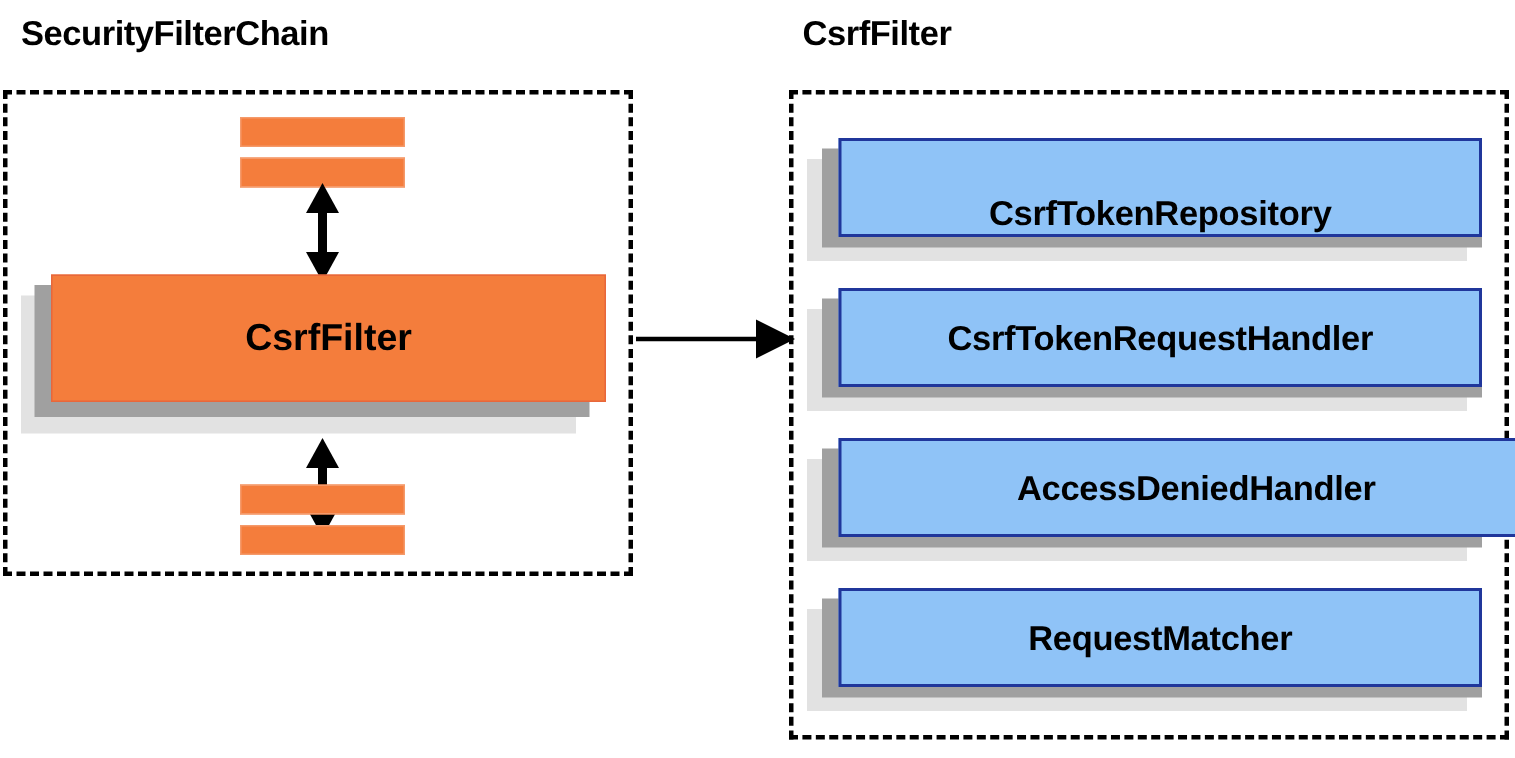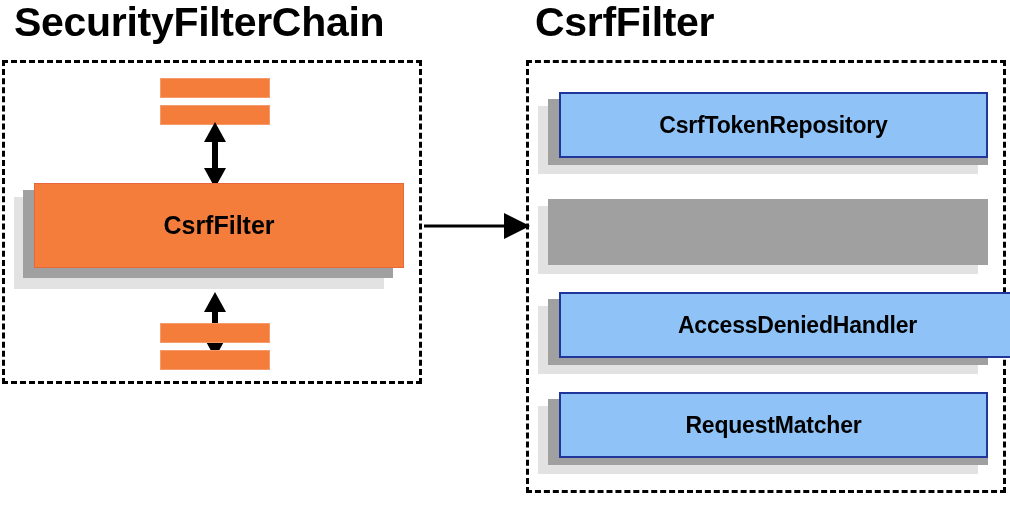--- a/index.html
+++ b/index.html
@@ -16,21 +16,21 @@
     height: 505px;
     background: #ffffff;
     overflow: hidden;
   }
 
   
   .panel-title {
     position: absolute;
     font-family: "Liberation Sans", sans-serif;
     font-weight: bold;
-    font-size: 41px;
+    font-size: 23px;
     line-height: 31px;
     color: #000000;
     white-space: nowrap;
     letter-spacing: -0.3px;
   }
   #title-left  { left: 14px; top: 7px; }
   #title-right { left: 535px; top: 7px; }
 
   
   .group-panel {
@@ -140,26 +140,29 @@
 
   <svg class="arrow-svg" style="left:424px; top:211px;" width="106" height="30">
     <line x1="0" y1="15" x2="84" y2="15" stroke="#000000" stroke-width="3"></line>
     <polygon points="106,15 80,2 80,28" fill="#000000"></polygon>
   </svg>
 
   <div class="group-panel" id="panel-right"></div>
 
   <div class="shadow-back" style="left:538px; top:106px; width:440px; height:68px;"></div>
   <div class="shadow-mid" style="left:548px; top:99px; width:440px; height:66px;"></div>
-  <div class="blue-box" style="left:559px; top:92px; width:429px; height:66px;">
+  <div class="blue-box" style="left:559px; top:92px; width:429px; height:66px;align-items:flex-end;">
     <span class="box-label">CsrfTokenRepository</span>
   </div>
 
   <div class="shadow-back" style="left:538px; top:206px; width:440px; height:68px;"></div>
   <div class="shadow-mid" style="left:548px; top:199px; width:440px; height:66px;"></div>
+  <div class="blue-box" style="left:559px; top:192px; width:429px; height:66px;">
+    <span class="box-label">CsrfTokenRequestHandler</span>
+  </div>
 
   <div class="shadow-back" style="left:538px; top:306px; width:440px; height:68px;"></div>
   <div class="shadow-mid" style="left:548px; top:299px; width:440px; height:66px;"></div>
   <div class="blue-box" style="left:559px; top:292px; width:477px; height:66px;">
     <span class="box-label">AccessDeniedHandler</span>
   </div>
 
   <div class="shadow-back" style="left:538px; top:406px; width:440px; height:68px;"></div>
   <div class="shadow-mid" style="left:548px; top:399px; width:440px; height:66px;"></div>
   <div class="blue-box" style="left:559px; top:392px; width:429px; height:66px;justify-content:center;">

